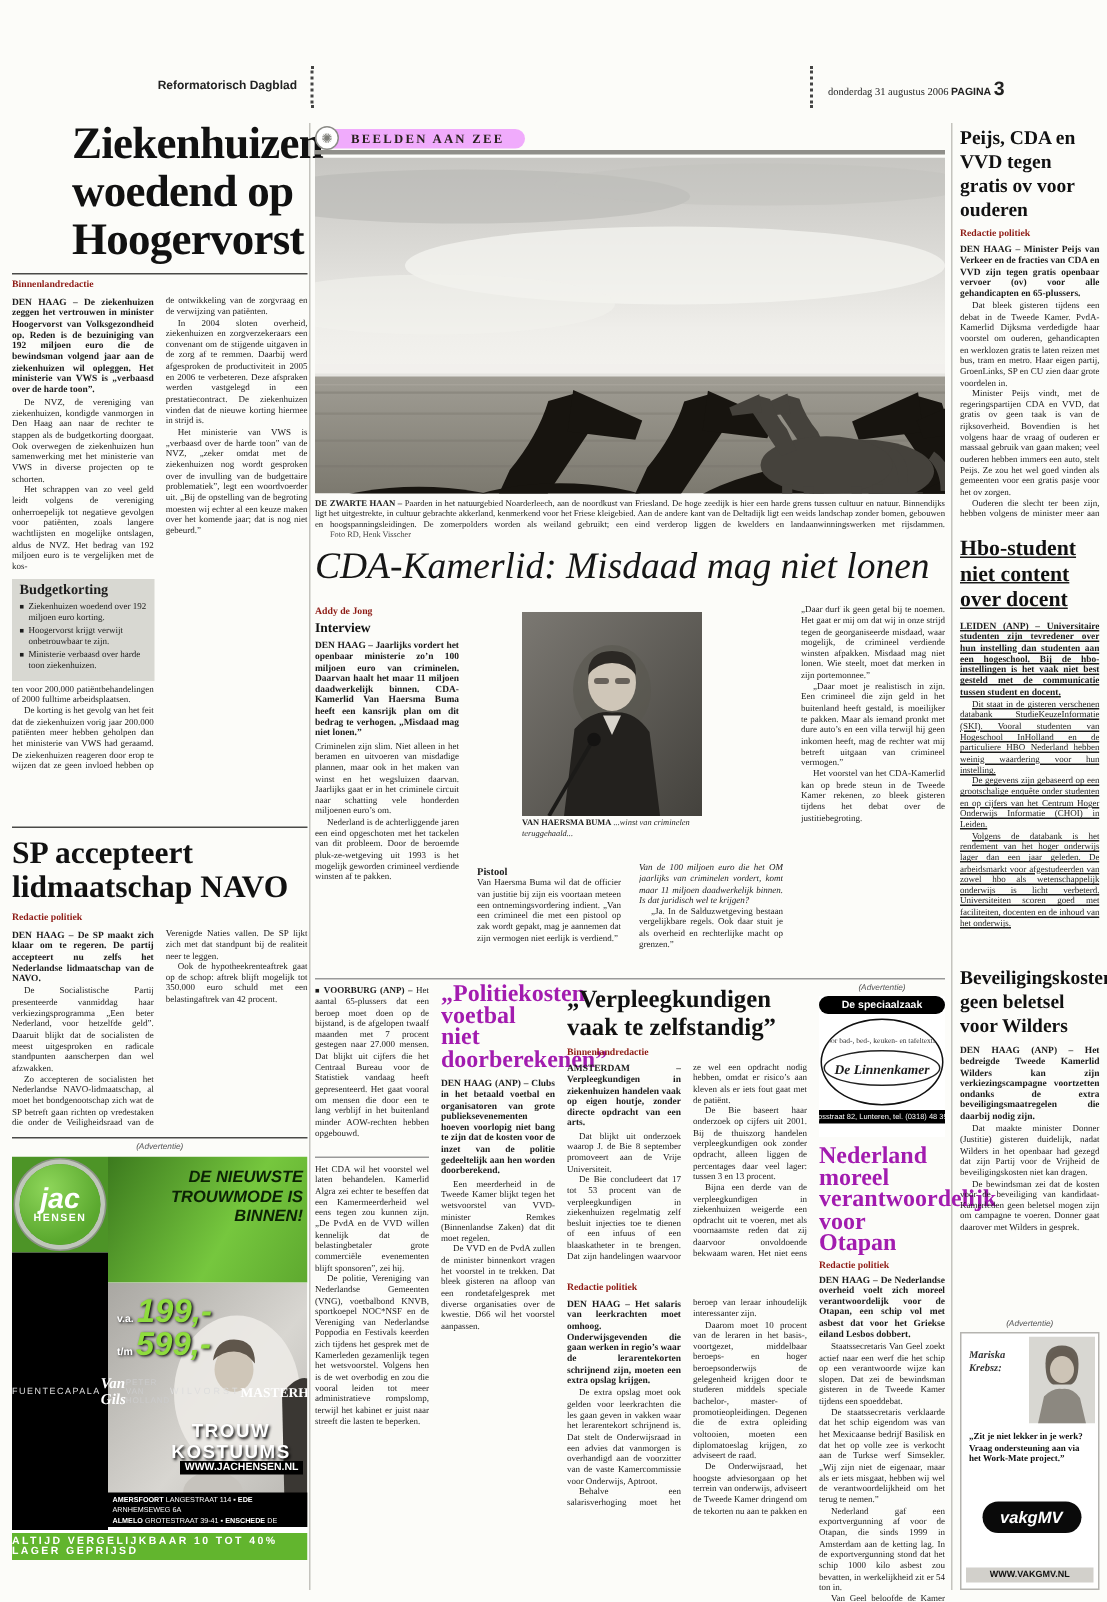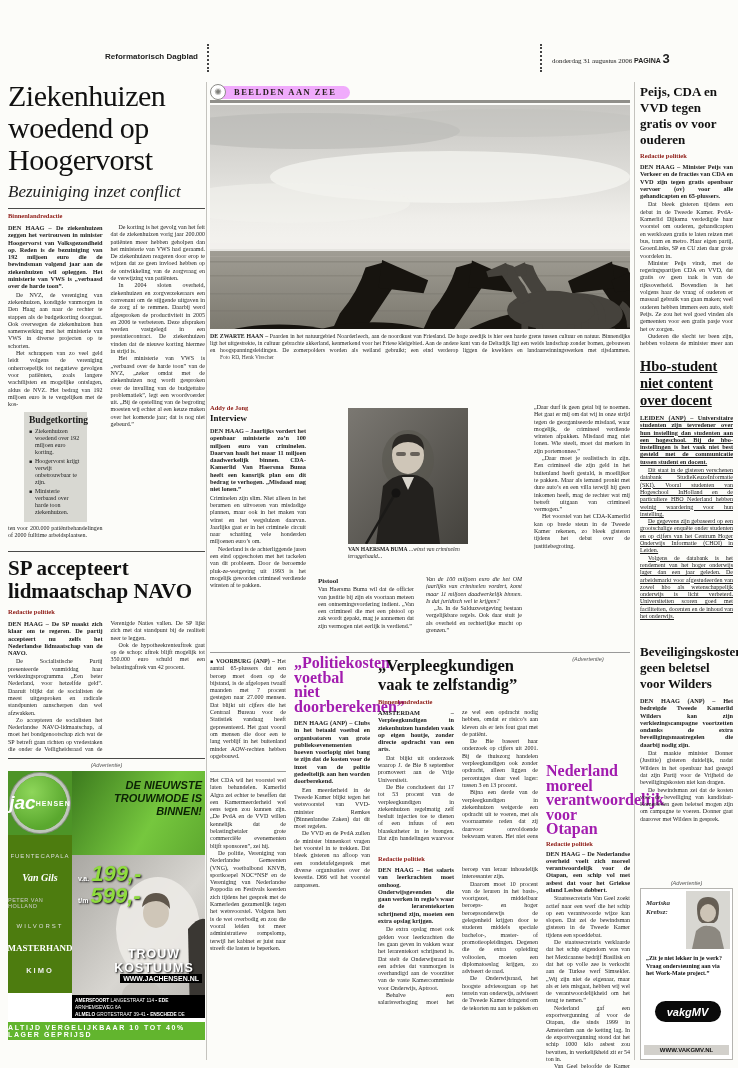--- a/index.html
+++ b/index.html
@@ -10,38 +10,38 @@
   .mast-paper{font:bold 8px "Liberation Sans",sans-serif;color:#222;text-align:right;}
   .mast-section{font:bold 13px "Liberation Sans",sans-serif;letter-spacing:7px;text-align:center;color:#111;}
   .mast-date{font:7px "Liberation Serif",serif;color:#222;}
   .mast-date b{font-family:"Liberation Sans",sans-serif;font-size:7px;}
   .mast-date .pnum{font:bold 13px "Liberation Sans",sans-serif;}
   .vdots{border-left:2px dotted #444;width:0;}
   .vrule{border-left:1px solid #c4c3be;width:0;}
   .hrule{border-top:1px solid #4a4a48;height:0;}
   .hrule-lt{border-top:1px solid #999;height:0;}
   
-  .h-main{font-weight:normal;font-size:30px;line-height:32px;letter-spacing:-.5px;color:#111;}
+  .h-main{font-weight:bold;font-size:30px;line-height:32px;letter-spacing:-.5px;color:#111;margin-left:40px;}
   .h-sub{font-style:italic;font-size:17px;color:#222;}
   .h-sp{font-weight:bold;font-size:21px;line-height:23px;color:#111;}
   .h-cda{font-style:italic;font-size:25px;line-height:28px;white-space:nowrap;overflow:hidden;color:#161616;}
   .h-right{font-weight:bold;font-size:13px;line-height:16px;color:#111;}
   .h-mid{font-weight:bold;font-size:16px;line-height:14.5px;color:#a21caf;}
   .h-span2{font-weight:bold;font-size:16.5px;line-height:19px;color:#111;}
   .byline{font-weight:bold;font-size:6.5px;color:#8e1b15;}
   .intlabel{font-weight:bold;font-size:9px;color:#111;}
   
   .bt{font-size:6px;line-height:7.3px;text-align:justify;overflow:hidden;}
   .bt p{margin:0;text-indent:8px;}
   .bt p.lead{font-weight:bold;text-indent:0;font-size:6.3px;margin-bottom:2px;}
   .bt p.noind{text-indent:0;}
   .cols2{columns:2;column-gap:8px;column-fill:auto;}
   .subhd{font-weight:bold;font-size:7px;margin:2px 0 1px;}
   
-  .infobox{break-inside:avoid;background:#d8d8d2;padding:5px 5px 4px;margin:4px 16px 3px;}
+  .infobox{break-inside:avoid;background:#d8d8d2;padding:5px 5px 4px;margin:4px 0 3px;}
   .infobox .ib-title{font-weight:bold;font-size:9.5px;margin-bottom:3px;}
   .ib-row{display:flex;gap:3px;font-size:6px;line-height:7px;text-align:left;margin-bottom:2px;}
   .ib-sq{font-size:5px;line-height:7px;}
   
   .baz{display:flex;align-items:center;}
   .baz-icon{width:14px;height:14px;border-radius:50%;background:#fff;border:1px solid #8c8c88;
             display:flex;align-items:center;justify-content:center;font-size:9px;color:#7d7d78;z-index:2;}
   .baz-pill{background:#f0abfc;height:13px;border-radius:0 8px 8px 0;margin-left:-4px;padding:0 14px 0 12px;
             display:flex;align-items:center;font-weight:bold;font-size:8.5px;letter-spacing:1.5px;color:#27201d;}
   .caption{font-size:5.8px;line-height:7px;text-align:justify;color:#1d1d1d;}
@@ -58,30 +58,30 @@
   .lk-arc{font-size:5px;line-height:6px;color:#333;text-align:center;max-height:12px;overflow:hidden;}
   .lk-inner{border:1px solid #222;border-radius:50%;padding:2px 6px;margin-top:2px;}
   .lk-name{font:bold italic 9px "Liberation Serif",serif;}
   .lk-addr{background:#000;color:#fff;height:9px;margin-top:3px;display:flex;align-items:center;
            justify-content:center;font:5px "Liberation Sans",sans-serif;white-space:nowrap;overflow:hidden;}
   
   .iac{background:#fff;overflow:hidden;font-family:"Liberation Sans",sans-serif;}
   .iac-logo-sq{position:absolute;left:0;top:0;width:64px;height:64px;background:#4d9427;}
   .iac-circle{position:absolute;left:5px;top:5px;width:54px;height:54px;border-radius:50%;
               background:radial-gradient(circle at 35% 30%,#8ed65a,#5aa82e 70%);
-              box-shadow:0 0 0 3px #bfc6ba,0 0 0 4px #8a9184;display:flex;flex-direction:row;
+              box-shadow:0 0 0 3px #bfc6ba,0 0 0 4px #8a9184;display:flex;flex-direction:column;
               align-items:center;justify-content:center;}
   .iac-jac{font:bold italic 19px "Liberation Sans",sans-serif;color:#fff;line-height:18px;}
   .iac-hensen{font:bold 7px "Liberation Sans",sans-serif;color:#fff;letter-spacing:1px;}
   .iac-green{position:absolute;left:64px;top:0;width:133px;height:84px;
              background:linear-gradient(120deg,#3c7a1e,#76c73e 60%,#5ea92f);}
   .iac-head{position:absolute;left:68px;top:8px;width:126px;text-align:right;font:bold italic 11px/13px "Liberation Sans",sans-serif;color:#0c2305;}
   .iac-photo{position:absolute;left:64px;top:84px;width:133px;height:163px;}
-  .iac-black{position:absolute;left:0;top:64px;width:64px;height:158px;background:#4d7c0f;color:#eee;
-             display:flex;flex-direction:column;align-items:center;justify-content:space-evenly;padding:4px 0;box-sizing:border-box;}
+  .iac-black{position:absolute;left:0;top:64px;width:64px;height:185px;background:#000000;color:#eee;
+             display:flex;align-items:center;justify-content:space-evenly;padding:4px 0;box-sizing:border-box;}
   .b-caps{font:6px "Liberation Sans",sans-serif;letter-spacing:1px;color:#ddd;}
   .b-script{font:bold italic 10px "Liberation Serif",serif;color:#fff;}
   .b-peter{font:5.5px "Liberation Sans",sans-serif;color:#ccc;letter-spacing:.5px;}
   .b-wil{font:6px "Liberation Sans",sans-serif;letter-spacing:2px;color:#ddd;}
   .b-master{font:bold 9px "Liberation Serif",serif;color:#fff;}
   .b-kimo{font:bold 7.5px "Liberation Sans",sans-serif;letter-spacing:2px;color:#eee;}
   .iac-prices{position:absolute;left:70px;top:92px;color:#8fdc3e;text-shadow:1px 1px 2px #000;
               font:bold italic 22px/22px "Liberation Sans",sans-serif;}
   .iac-prefix{font:bold 7px "Liberation Sans",sans-serif;color:#fff;margin-right:2px;}
   .iac-trouw{position:absolute;left:96px;top:176px;width:100px;text-align:center;color:#fff;
@@ -114,21 +114,20 @@
     <span>donderdag 31 augustus 2006</span>
     <b>PAGINA</b>
     <span class="pnum">3</span>
   </div>
 
   <div class="abs vrule" style="left:206px;top:82px;height:978px;"></div>
   <div class="abs vrule" style="left:634px;top:82px;height:978px;"></div>
 
   <div class="abs" style="left:8px;top:80px;width:197px;">
     <div class="h-main">Ziekenhuizen woedend op Hoogervorst</div>
-    <div class="h-sub" style="margin-top:6px;">Bezuiniging inzet conflict</div>
     <div class="hrule" style="margin-top:6px;"></div>
     <div class="byline" style="margin-top:3px;">Binnenlandredactie</div>
     <div class="bt cols2" style="margin-top:5px;height:326px;">
       <p class="lead">DEN HAAG – De ziekenhuizen zeggen het vertrouwen in minister Hoogervorst van Volksgezondheid op. Reden is de bezuiniging van 192 miljoen euro die de bewindsman volgend jaar aan de ziekenhuizen wil opleggen. Het ministerie van VWS is „verbaasd over de harde toon”.</p>
       <p>De NVZ, de vereniging van ziekenhuizen, kondigde vanmorgen in Den Haag aan naar de rechter te stappen als de budgetkorting doorgaat. Ook overwegen de ziekenhuizen hun samenwerking met het ministerie van VWS in diverse projecten op te schorten.</p>
       <p>Het schrappen van zo veel geld leidt volgens de vereniging onherroepelijk tot negatieve gevolgen voor patiënten, zoals langere wachtlijsten en mogelijke ontslagen, aldus de NVZ. Het bedrag van 192 miljoen euro is te vergelijken met de kos-</p>
       <div class="infobox">
         <div class="ib-title">Budgetkorting</div>
         <div class="ib-row">
             <span class="ib-sq">■</span>
@@ -301,20 +300,21 @@
       </g>
     </svg>
   </div>
 
   <div class="abs caption" style="left:210px;top:333px;width:420px;height:28px;">
     <b>DE ZWARTE HAAN –</b>
     <span>Paarden in het natuurgebied Noarderleech, aan de noordkust van Friesland. De hoge zeedijk is hier een harde grens tussen cultuur en natuur. Binnendijks ligt het uitgestrekte, in cultuur gebrachte akkerland, kenmerkend voor het Friese kleigebied. Aan de andere kant van de Deltadijk ligt een weids landschap zonder bomen, gebouwen en hoogspanningsleidingen. De zomerpolders worden als weiland gebruikt; een eind verderop liggen de kwelders en landaanwinningswerken met rijsdammen.</span>
     <span class="credit">Foto RD, Henk Visscher</span>
   </div>
 
+  <div class="abs h-cda" style="left:210px;top:364px;width:424px;">CDA-Kamerlid: Misdaad mag niet lonen</div>
 
   <div class="abs" style="left:210px;top:404px;width:424px;height:246px;">
     <div class="abs" style="left:0;top:0;width:96px;height:246px;overflow:hidden;">
       <div class="byline">Addy de Jong</div>
       <div class="intlabel" style="margin:2px 0 4px;">Interview</div>
       <div class="bt">
         <p class="lead">DEN HAAG – Jaarlijks vordert het openbaar ministerie zo’n 100 miljoen euro van criminelen. Daarvan haalt het maar 11 miljoen daadwerkelijk binnen. CDA-Kamerlid Van Haersma Buma heeft een kansrijk plan om dit bedrag te verhogen. „Misdaad mag niet lonen.”</p>
         <p class="noind">Criminelen zijn slim. Niet alleen in het beramen en uitvoeren van misdadige plannen, maar ook in het maken van winst en het wegsluizen daarvan. Jaarlijks gaat er in het criminele circuit naar schatting vele honderden miljoenen euro’s om.</p>
         <p>Nederland is de achterliggende jaren een eind opgeschoten met het tackelen van dit probleem. Door de beroemde pluk-ze-wetgeving uit 1993 is het mogelijk geworden crimineel verdiende winsten af te pakken.</p>
       </div>
@@ -397,20 +397,30 @@
     <div class="bt cols2" style="margin-top:4px;height:152px;">
       <p class="lead">DEN HAAG – Het salaris van leerkrachten moet omhoog. Onderwijsgevenden die gaan werken in regio’s waar de lerarentekorten schrijnend zijn, moeten een extra opslag krijgen.</p>
       <p>De extra opslag moet ook gelden voor leerkrachten die les gaan geven in vakken waar het lerarentekort schrijnend is. Dat stelt de Onderwijsraad in een advies dat vanmorgen is overhandigd aan de voorzitter van de vaste Kamercommissie voor Onderwijs, Aptroot.</p>
       <p>Behalve een salarisverhoging moet het beroep van leraar inhoudelijk interessanter zijn.</p>
       <p>Daarom moet 10 procent van de leraren in het basis-, voortgezet, middelbaar beroeps- en hoger beroepsonderwijs de gelegenheid krijgen door te studeren middels speciale bachelor-, master- of promotieopleidingen. Degenen die de extra opleiding voltooien, moeten een diplomatoeslag krijgen, zo adviseert de raad.</p>
       <p>De Onderwijsraad, het hoogste adviesorgaan op het terrein van onderwijs, adviseert de Tweede Kamer dringend om de tekorten nu aan te pakken en niet te wachten tot de problemen echt nijpend worden. Het uitzicht op een goed salaris en aantrekkelijke carrièreperspectieven kan jongeren doen besluiten te kiezen voor het vak van leraar.</p>
     </div>
   </div>
 
   <div class="abs advlbl" style="left:546px;top:656px;width:84px;">(Advertentie)</div>
+  <div class="abs lk" style="left:546px;top:664px;width:84px;height:94px;">
+    <div class="lk-banner">De speciaalzaak</div>
+    <div class="lk-oval">
+      <div class="lk-arc">voor bad-, bed-, keuken- en tafeltextiel</div>
+      <div class="lk-inner">
+        <span class="lk-name">De Linnenkamer</span>
+      </div>
+    </div>
+    <div class="lk-addr">Dorpsstraat 82, Lunteren, tel. (0318) 48 39 60</div>
+  </div>
   <div class="abs" style="left:546px;top:764px;width:84px;">
     <div class="h-mid">Nederland moreel verantwoordelijk voor Otapan</div>
     <div class="byline" style="margin-top:3px;">Redactie politiek</div>
     <div class="bt" style="margin-top:3px;height:232px;">
       <p class="lead">DEN HAAG – De Nederlandse overheid voelt zich moreel verantwoordelijk voor de Otapan, een schip vol met asbest dat voor het Griekse eiland Lesbos dobbert.</p>
       <p>Staatssecretaris Van Geel zoekt actief naar een werf die het schip op een verantwoorde wijze kan slopen. Dat zei de bewindsman gisteren in de Tweede Kamer tijdens een spoeddebat.</p>
       <p>De staatssecretaris verklaarde dat het schip eigendom was van het Mexicaanse bedrijf Basilisk en dat het op volle zee is verkocht aan de Turkse werf Simsekler. „Wij zijn niet de eigenaar, maar als er iets misgaat, hebben wij wel de verantwoordelijkheid om het terug te nemen.”</p>
       <p>Nederland gaf een exportvergunning af voor de Otapan, die sinds 1999 in Amsterdam aan de ketting lag. In de exportvergunning stond dat het schip 1000 kilo asbest zou bevatten, in werkelijkheid zit er 54 ton in.</p>
       <p>Van Geel beloofde de Kamer een brief waarin hij de juridische kanten van de zaak belicht en waarin staat hoeveel de Otapan Nederland al heeft gekost.</p>
     </div>

